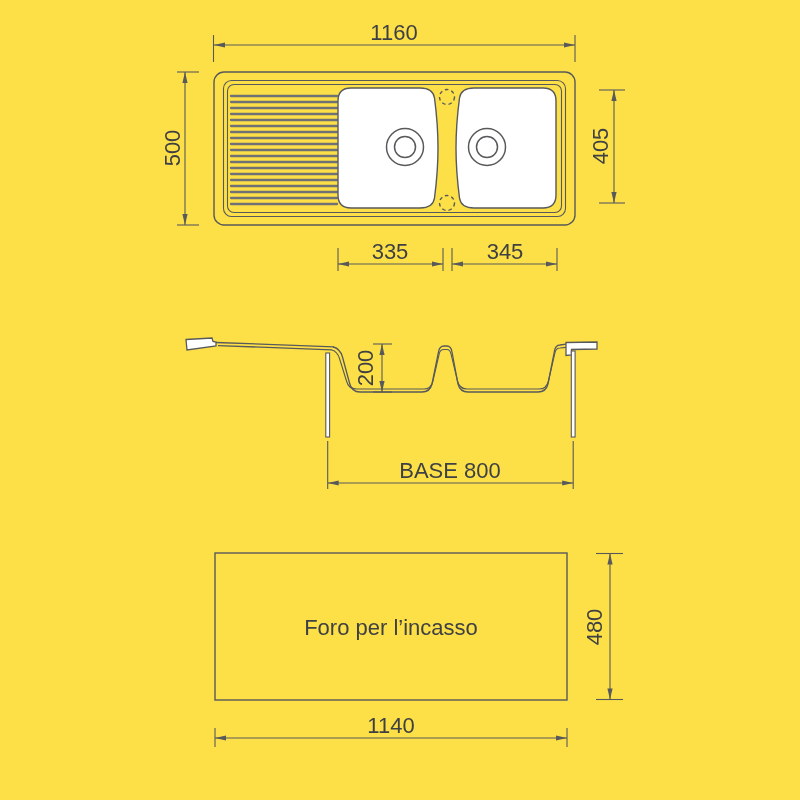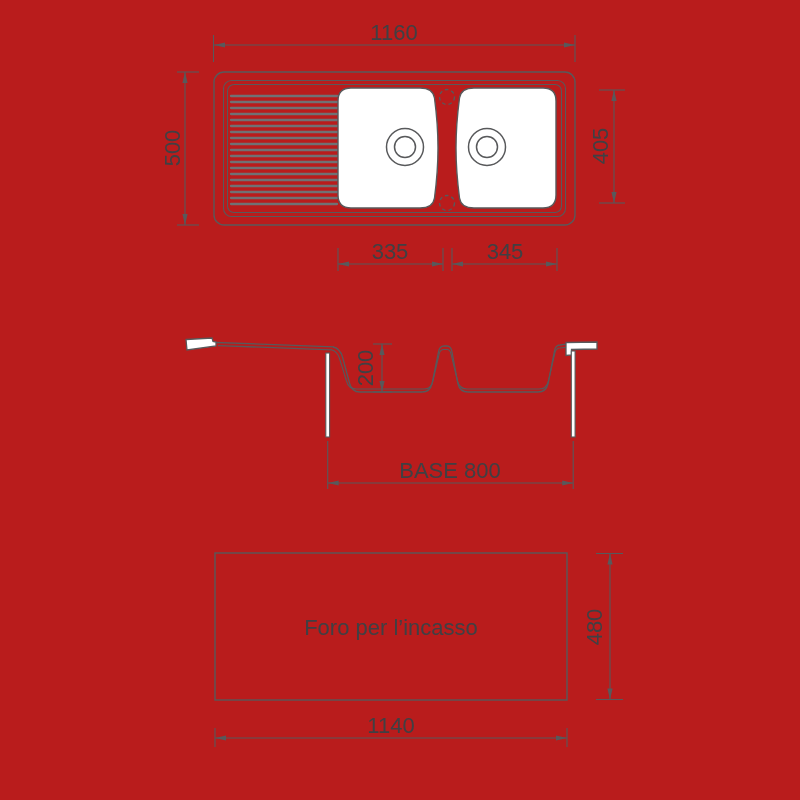--- a/index.html
+++ b/index.html
@@ -1,19 +1,19 @@
 <!DOCTYPE html>
 <html><head>
 <meta charset="utf-8">
 <style>
   html,body{margin:0;padding:0;background:#ffffff;}
   .page{
     position:relative;
     width:800px;height:800px;
-    background:#b91c1c;
+    background:#fde047;
     font-family:"Liberation Sans", sans-serif;
     overflow:hidden;
   }
   svg{display:block;}
   svg text{
     font-family:"Liberation Sans", sans-serif;
     font-size:22px;
     fill:#3f4044;
   }
 </style>

